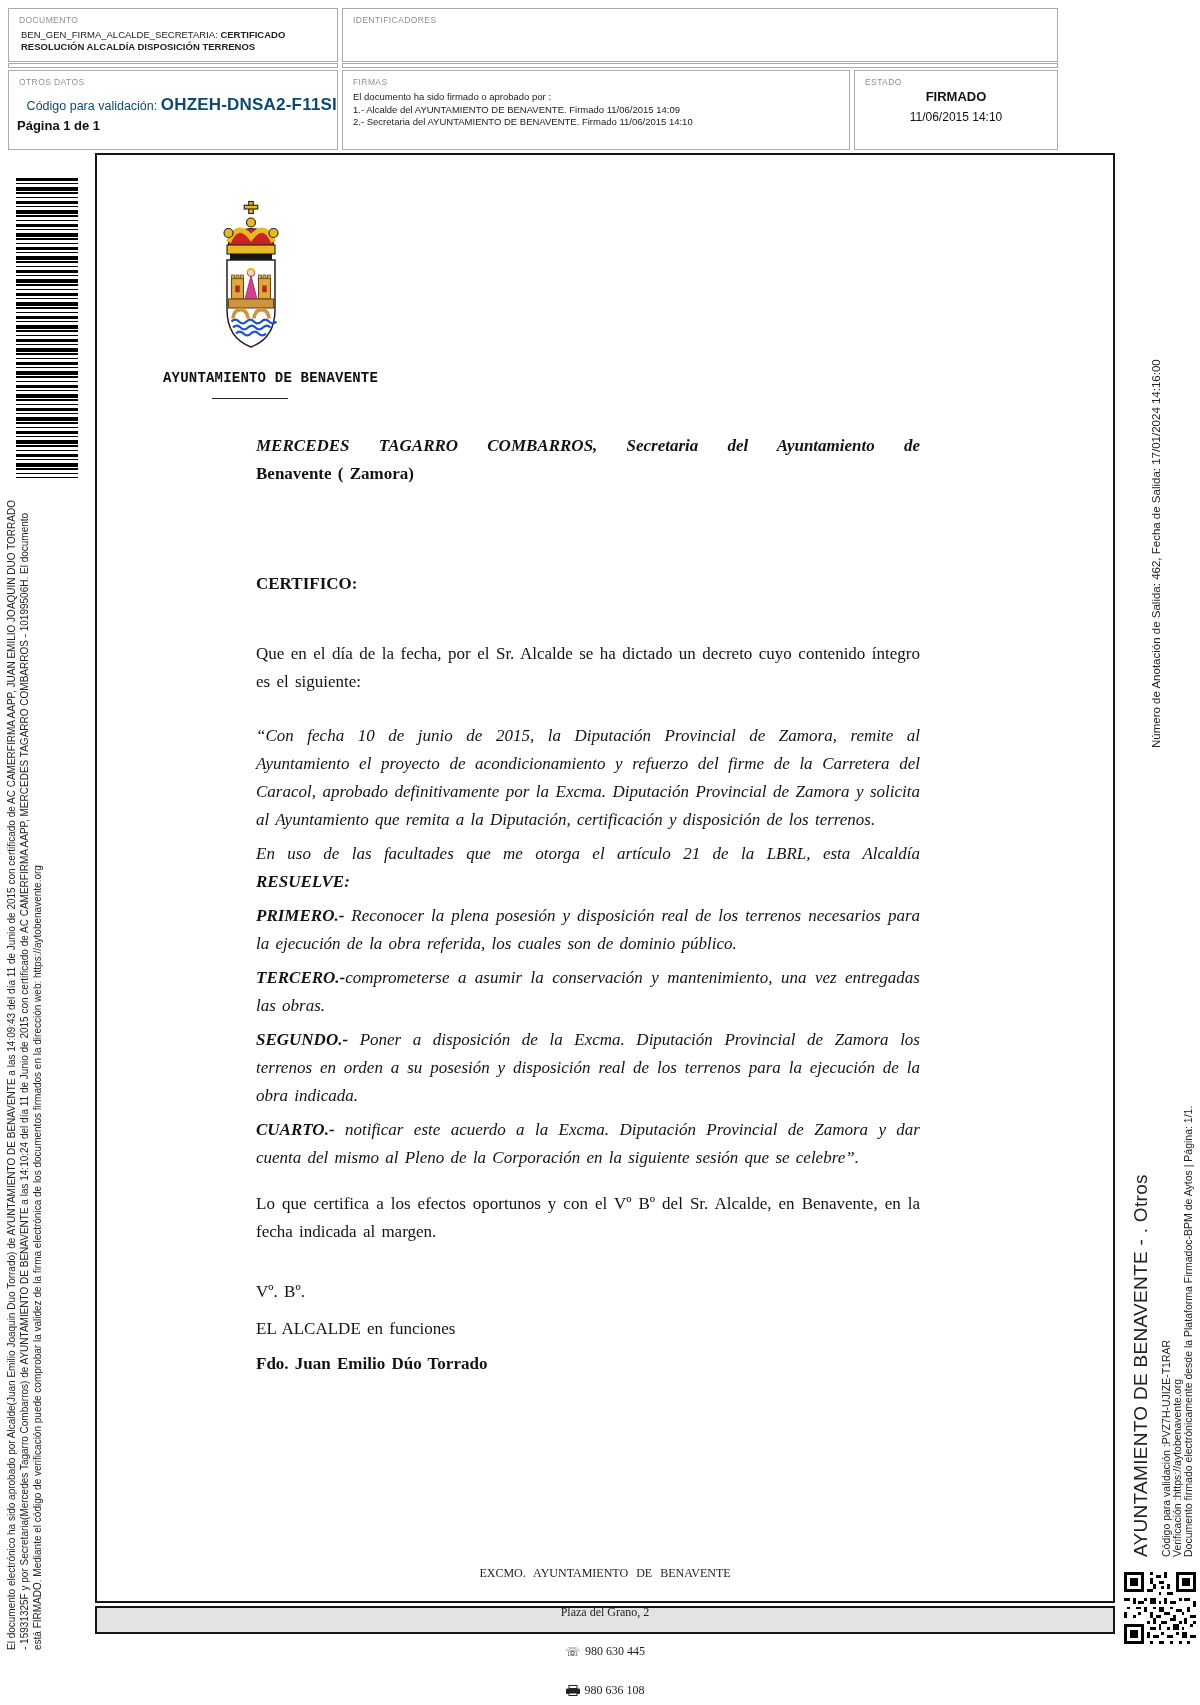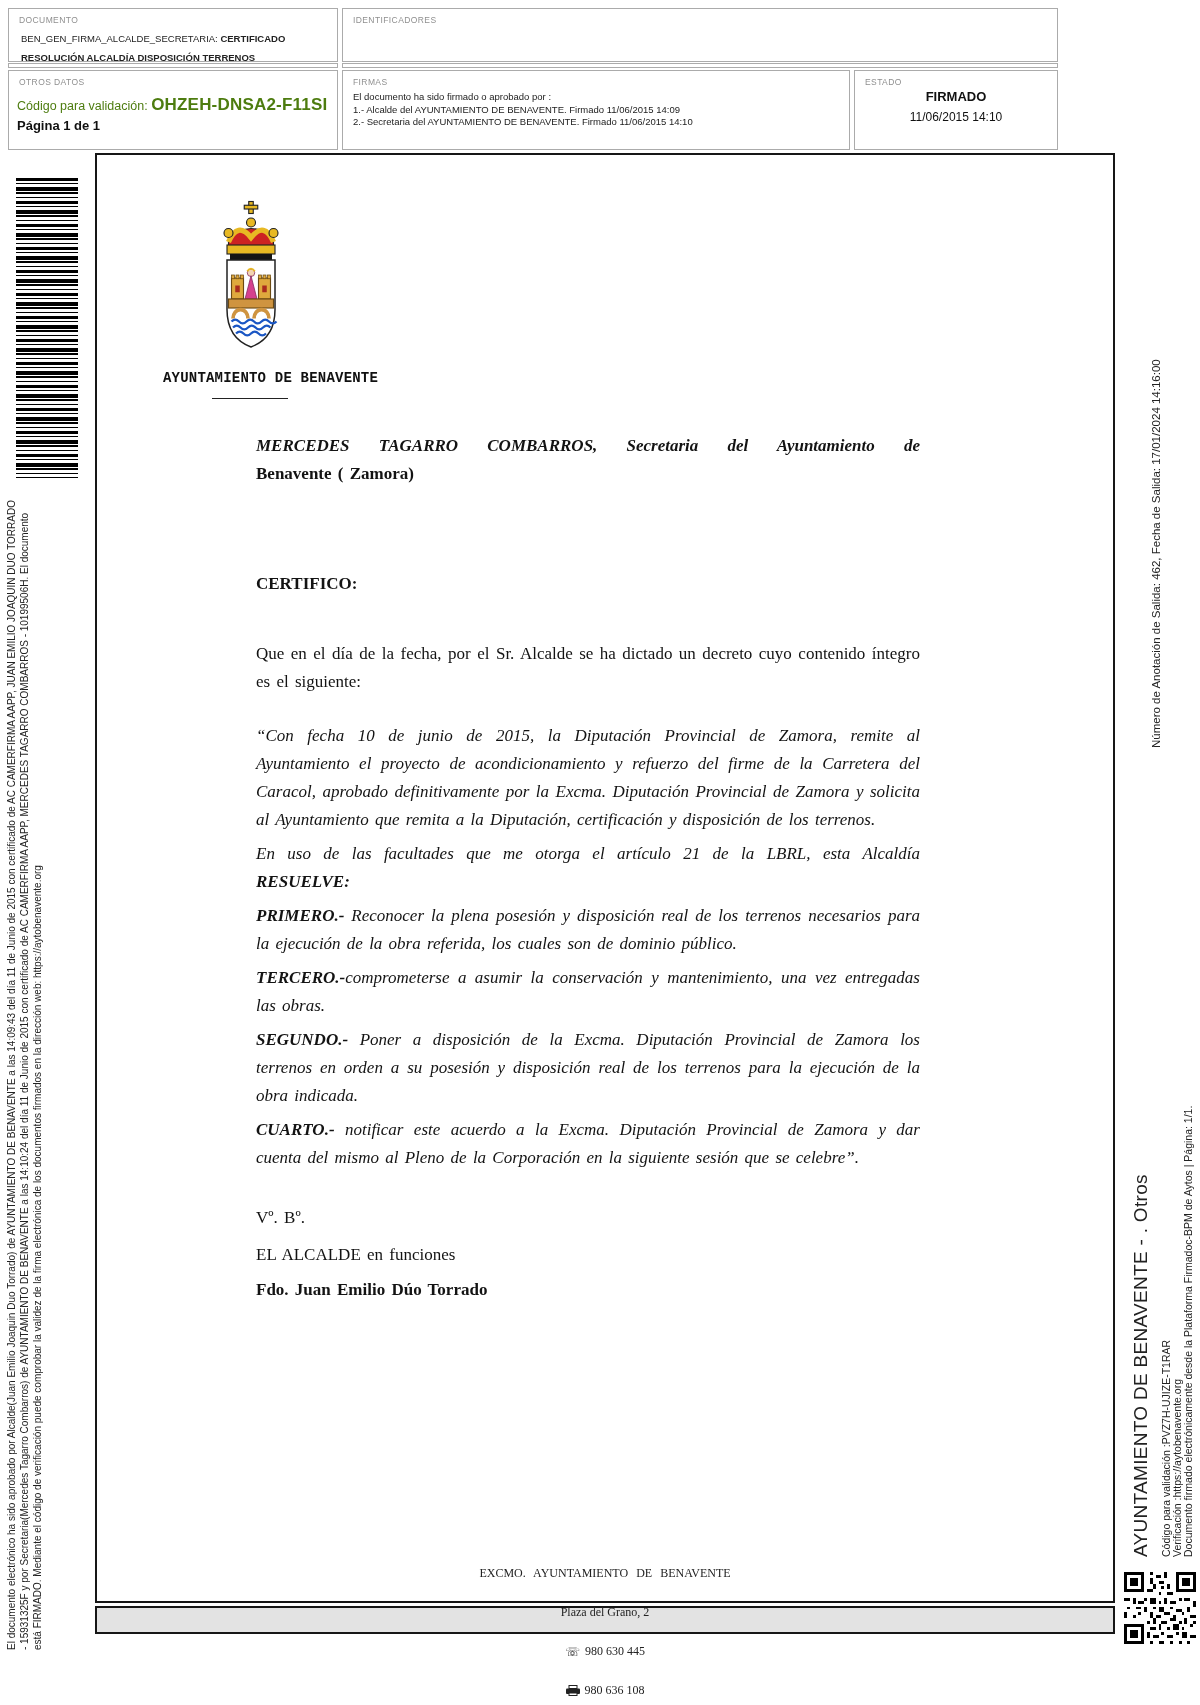--- a/index.html
+++ b/index.html
@@ -3,23 +3,23 @@
 <meta charset="utf-8">
 <style>
   html,body{margin:0;padding:0;}
   body{
     width:1200px;height:1705px;position:relative;background:#fff;
     font-family:"Liberation Sans",sans-serif;color:#111;overflow:hidden;
   }
   
   .hbox{position:absolute;border:1px solid #ababab;background:#fff;box-sizing:border-box;}
   .hlabel{font-size:8.5px;color:#8f8f8f;letter-spacing:.4px;padding:6px 0 0 10px;}
-  .doc-content{font-size:9.5px;line-height:19px;padding:4px 10px 0 12px;color:#222;}
+  .doc-content{font-size:9.5px;line-height:12px;padding:4px 10px 0 12px;color:#222;}
   .doc-content b{font-weight:bold;}
-  .otros-line1{padding:8px 0 0 8px;font-size:12.5px;color:#4d7c0f;}
+  .otros-line1{padding:8px 0 0 8px;font-size:12.5px;color:#0c4a6e;text-align:right;}
   .otros-code{font-size:17px;font-weight:bold;letter-spacing:.2px;}
   .otros-page{padding:3px 0 0 8px;font-size:13px;font-weight:bold;}
   .firmas-lines{font-size:9.5px;line-height:12.5px;padding:4px 0 0 10px;color:#222;}
   .estado-status{font-size:13px;font-weight:bold;text-align:center;margin-top:2px;}
   .estado-date{font-size:12px;text-align:center;margin-top:6px;}
   
   .page{position:absolute;left:95px;top:153px;width:1020px;height:1450px;
         border:2px solid #161616;box-sizing:border-box;background:#fff;}
   .graybar{position:absolute;left:95px;top:1606px;width:1020px;height:28px;
         border:2px solid #161616;box-sizing:border-box;background:#e3e3e3;}
@@ -158,20 +158,21 @@
   <p class="h1a">MERCEDES TAGARRO COMBARROS, Secretaria del Ayuntamiento de</p>
   <p class="h1b">Benavente ( Zamora)</p>
   <p class="p-certifico">CERTIFICO:</p>
   <p class="p-intro">Que en el día de la fecha, por el Sr. Alcalde se ha dictado un decreto cuyo contenido íntegro es el siguiente:</p>
   <p class="p-quote">“Con fecha 10 de junio de 2015, la Diputación Provincial de Zamora, remite al Ayuntamiento el proyecto de acondicionamiento y refuerzo del firme de la Carretera del Caracol, aprobado definitivamente por la Excma. Diputación Provincial de Zamora y solicita al Ayuntamiento que remita a la Diputación, certificación y disposición de los terrenos.</p>
   <p class="p-fac"><span>En uso de las facultades que me otorga el artículo 21 de la LBRL, esta Alcaldía </span><b>RESUELVE:</b></p>
   <p class="p-res"><b>PRIMERO.-</b><span> Reconocer la plena posesión y disposición real de los terrenos necesarios para la ejecución de la obra referida, los cuales son de dominio público.</span></p>
   <p class="p-res"><b>TERCERO.-</b><span>comprometerse a asumir la conservación y mantenimiento, una vez entregadas las obras.</span></p>
   <p class="p-res"><b>SEGUNDO.-</b><span>  Poner a disposición de la Excma. Diputación Provincial de Zamora los terrenos en orden a su posesión y disposición real de los terrenos para la ejecución de la obra indicada.</span></p>
   <p class="p-res"><b>CUARTO.-</b><span> notificar este acuerdo a la Excma. Diputación Provincial de Zamora y dar cuenta del mismo al Pleno de la Corporación en la siguiente sesión que se celebre”.</span></p>
+  <p class="p-cert2">Lo que certifica a los efectos oportunos y con el Vº Bº del Sr. Alcalde, en Benavente, en la fecha indicada al margen.</p>
   <p class="p-vobo">Vº. Bº.</p>
   <p class="p-alc">EL ALCALDE en funciones</p>
   <p class="p-fdo">Fdo. Juan Emilio Dúo Torrado</p>
 </div>
 
 <div class="footer">
   <span class="org">EXCMO. AYUNTAMIENTO DE BENAVENTE</span>
   <span>Plaza del Grano, 2</span>
   <span class="tel">
       <span class="phone-glyph">☏</span>

